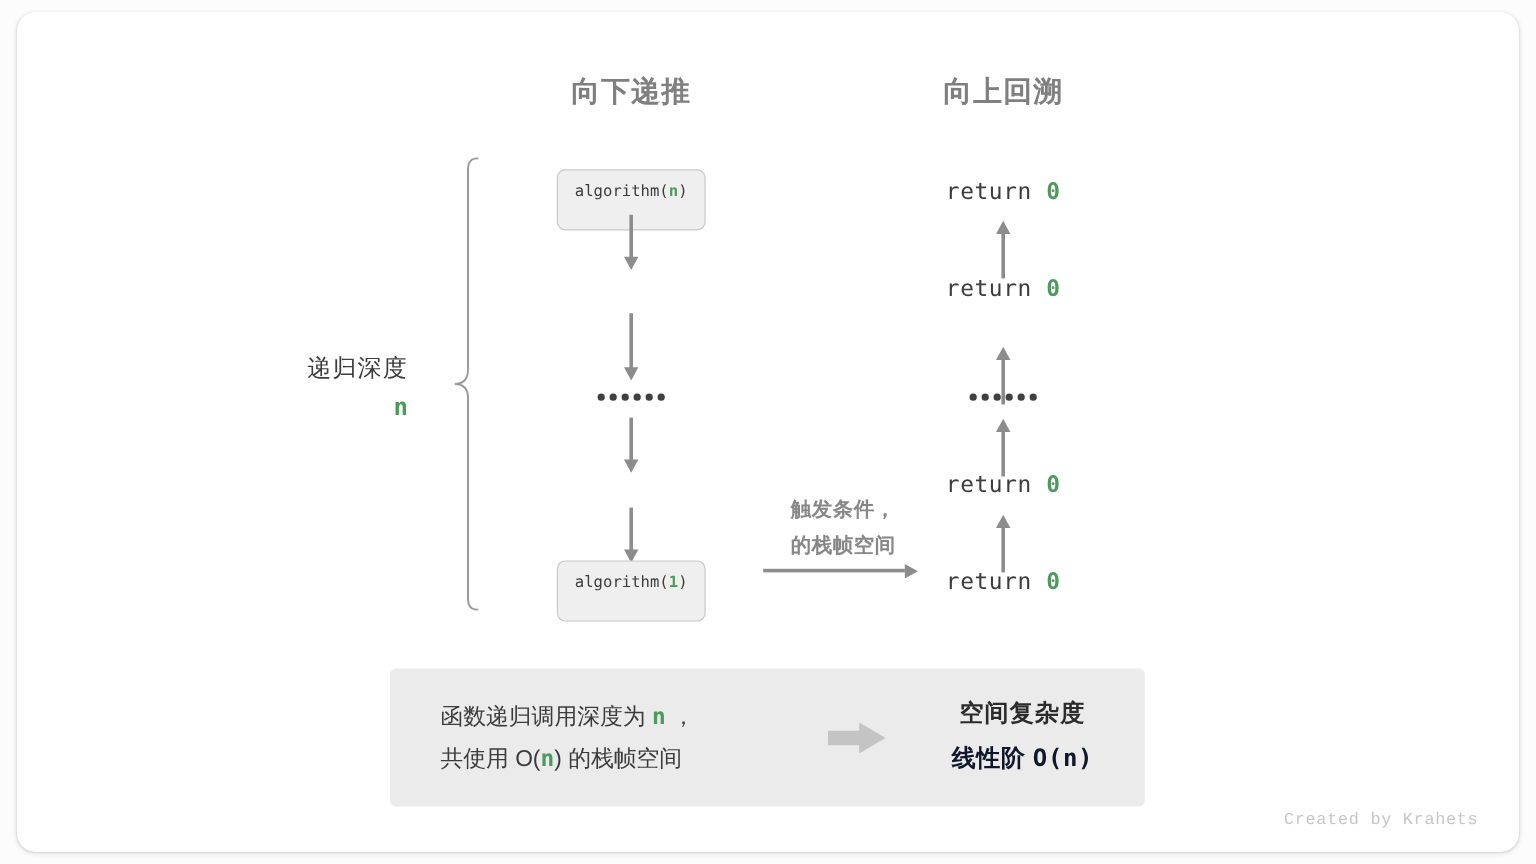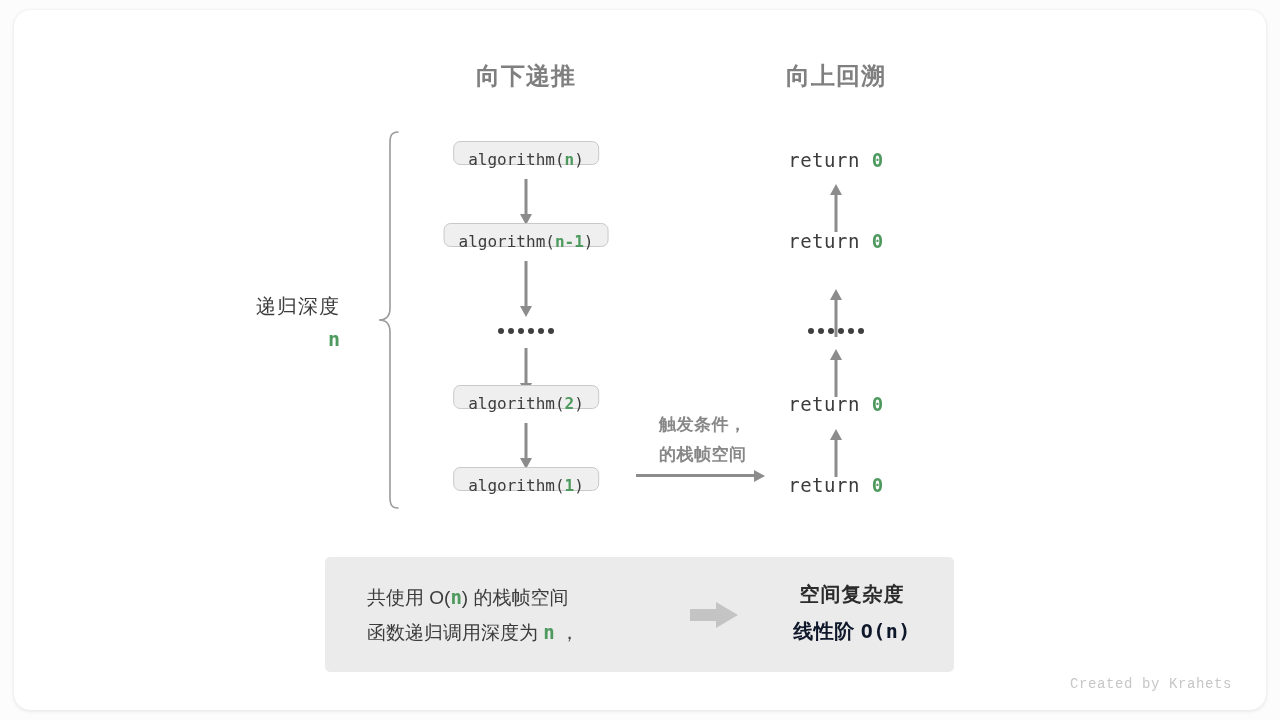--- a/index.html
+++ b/index.html
@@ -30,25 +30,25 @@
   }
   #head-down { left: 512px; top: 50px; }
   #head-up   { left: 822px; top: 50px; }
 
   .callbox {
     position: absolute;
     transform: translateX(-50%);
     background: #efefef;
     border: 1.5px solid #c9c9c9;
     border-radius: 7px;
-    height: 24px;
+    height: 51px;
     line-height: 36px;
     padding: 0 14px;
     font-family: "DejaVu Sans Mono", "Liberation Mono", monospace;
-    font-size: 16px;
+    font-size: 13px;
     color: #3c3c3c;
     white-space: nowrap;
     text-align: center;
   }
   .callbox .arg { color: #4e9a5e; font-weight: bold; }
 
   .retline {
     position: absolute;
     transform: translateX(-50%);
     font-family: "DejaVu Sans Mono", "Liberation Mono", monospace;
@@ -202,42 +202,36 @@
       <span class="t2">n</span>
     </div>
 
     <div class="callbox" style="left:512px; top:131px;">
       <span>algorithm(</span><span class="arg">n</span><span>)</span>
     </div>
 
     <div class="vline" style="left:512px; top:169px; height:42px;"></div>
     <div class="vtip down" style="left:512px; top:204px;"></div>
 
-    <div class="callbox" style="left:512px; top:213px;">
-      <span>algorithm(</span><span class="arg">n-1</span><span>)</span>
-    </div>
 
     <div class="vline" style="left:512px; top:251px; height:52px;"></div>
     <div class="vtip down" style="left:512px; top:296px;"></div>
 
     <div class="dots" id="dots-left" style="left:512px; top:321px;">
         <i></i>
         <i></i>
         <i></i>
         <i></i>
         <i></i>
         <i></i>
       </div>
 
     <div class="vline" style="left:512px; top:338px; height:42px;"></div>
     <div class="vtip down" style="left:512px; top:373px;"></div>
 
-    <div class="callbox" style="left:512px; top:375px;">
-      <span>algorithm(</span><span class="arg">2</span><span>)</span>
-    </div>
 
     <div class="vline" style="left:512px; top:413px; height:42px;"></div>
     <div class="vtip down" style="left:512px; top:448px;"></div>
 
     <div class="callbox" style="left:512px; top:457px;">
       <span>algorithm(</span><span class="arg">1</span><span>)</span>
     </div>
 
     <div class="hline" style="left:622px; top:464px; width:118px;"></div>
     <div class="htip" style="left:740px; top:465.5px;"></div>
@@ -284,24 +278,24 @@
     <div class="vtip up" style="left:822px; top:419px;"></div>
 
     <div class="retline" style="left:822px; top:464px;">
       <span>return</span>
       <span class="val">0</span>
     </div>
 
     <div id="summary">
       <div id="summary-left">
         <div>
-          <span>共使用 O(</span><span class="g">n</span><span>) 的栈帧空间</span>
+          <span>函数递归调用深度为 </span><span class="g">n</span><span> ，</span>
         </div>
         <div>
-          <span>函数递归调用深度为 </span><span class="g">n</span><span> ，</span>
+          <span>共使用 O(</span><span class="g">n</span><span>) 的栈帧空间</span>
         </div>
       </div>
 
       <svg id="block-arrow" viewBox="0 0 48 26">
         <path d="M0 7 L26 7 L26 0 L48 13 L26 26 L26 19 L0 19 Z" fill="#c4c4c4"></path>
       </svg>
 
       <div id="summary-right">
         <span class="r1">空间复杂度</span>
         <span class="r2"><span>线性阶 </span><span class="mono">O(n)</span></span>

